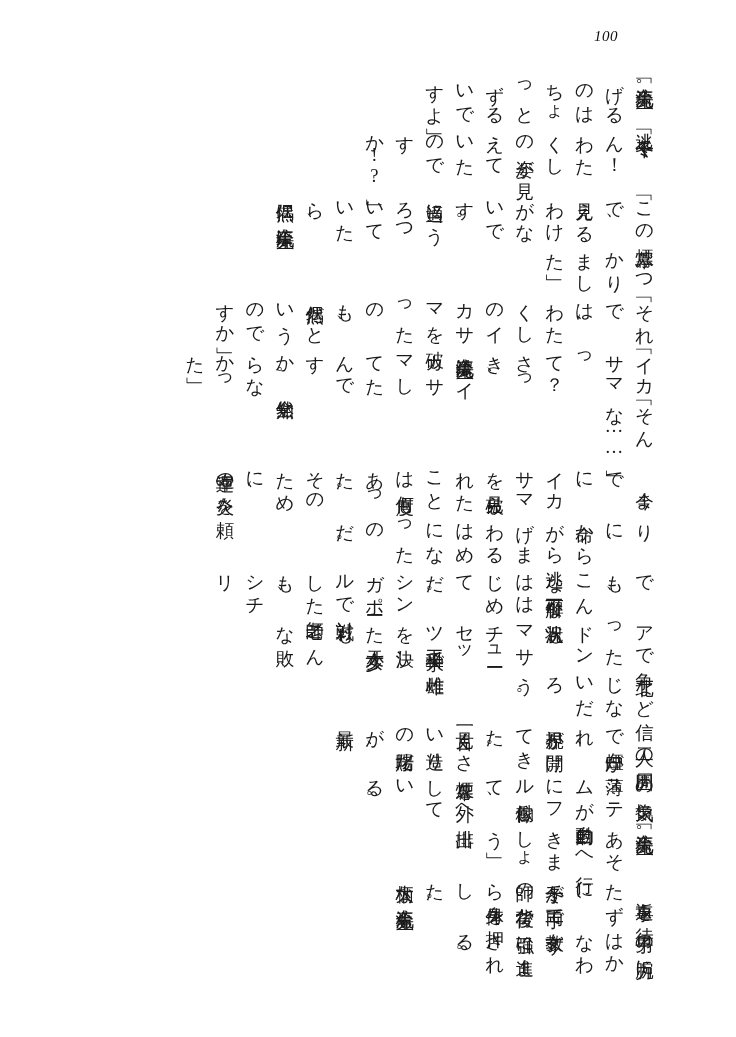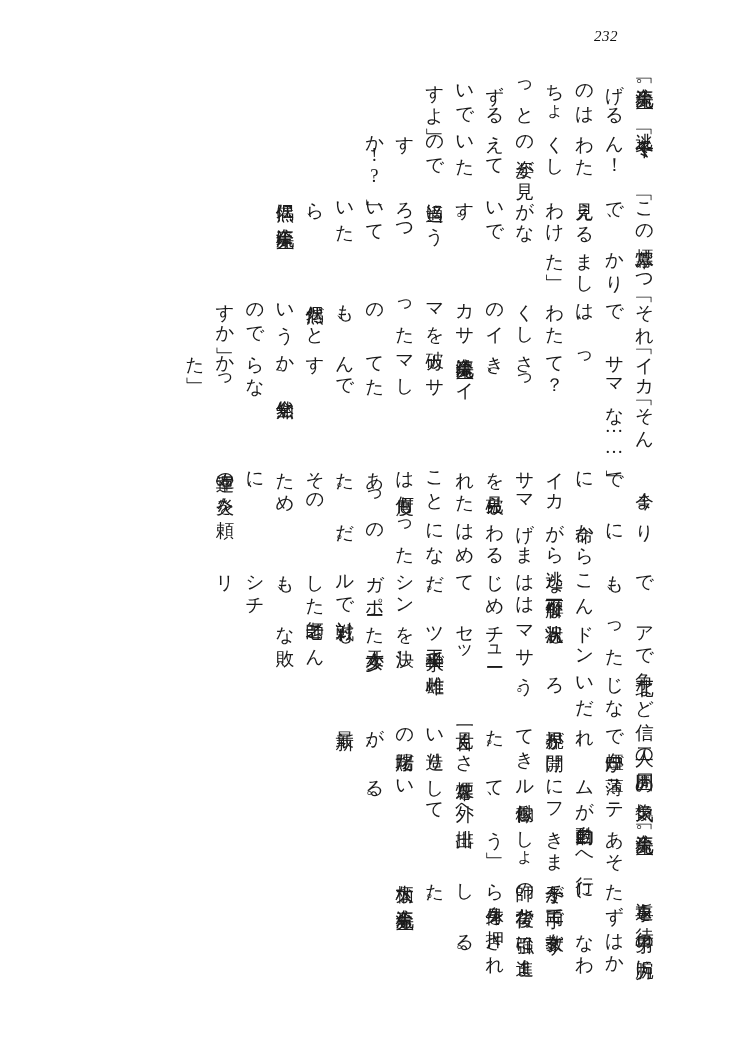--- a/index.html
+++ b/index.html
@@ -60,21 +60,21 @@
   }
   .para.indent {
     text-indent: 1em;
   }
 </style>
 </head>
 <body>
 
 <div class="page">
 
-  <div class="page-number">232</div>
+  <div class="page-number">100</div>
 
   <div class="text-body">
     <p class="para">「流奈先生。 逃げるのはちょっとずるいですよ」</p>
     <p class="para">「千冬くん！ わたくしの姿が見えていたのですか!?」</p>
     <p class="para">「この煙幕で、 見えるわけがないです。 適当にうろついていたら、 偶然に流奈先生に</p>
     <p class="para">ぶつかりました」</p>
     <p class="para">「それでは、 わたくしのイカサマを破ったのも、 偶然だというのですか」</p>
     <p class="para">「イカサマって？ さっき、 流奈先生はイカサマしてたんですか。全然知らなかった」</p>
     <p class="para">「そんな……」</p>
     <p class="para indent">今までに、 イカサマを見破られたことは何度もあった。 そのために、 幸運の炎を頼</p>

